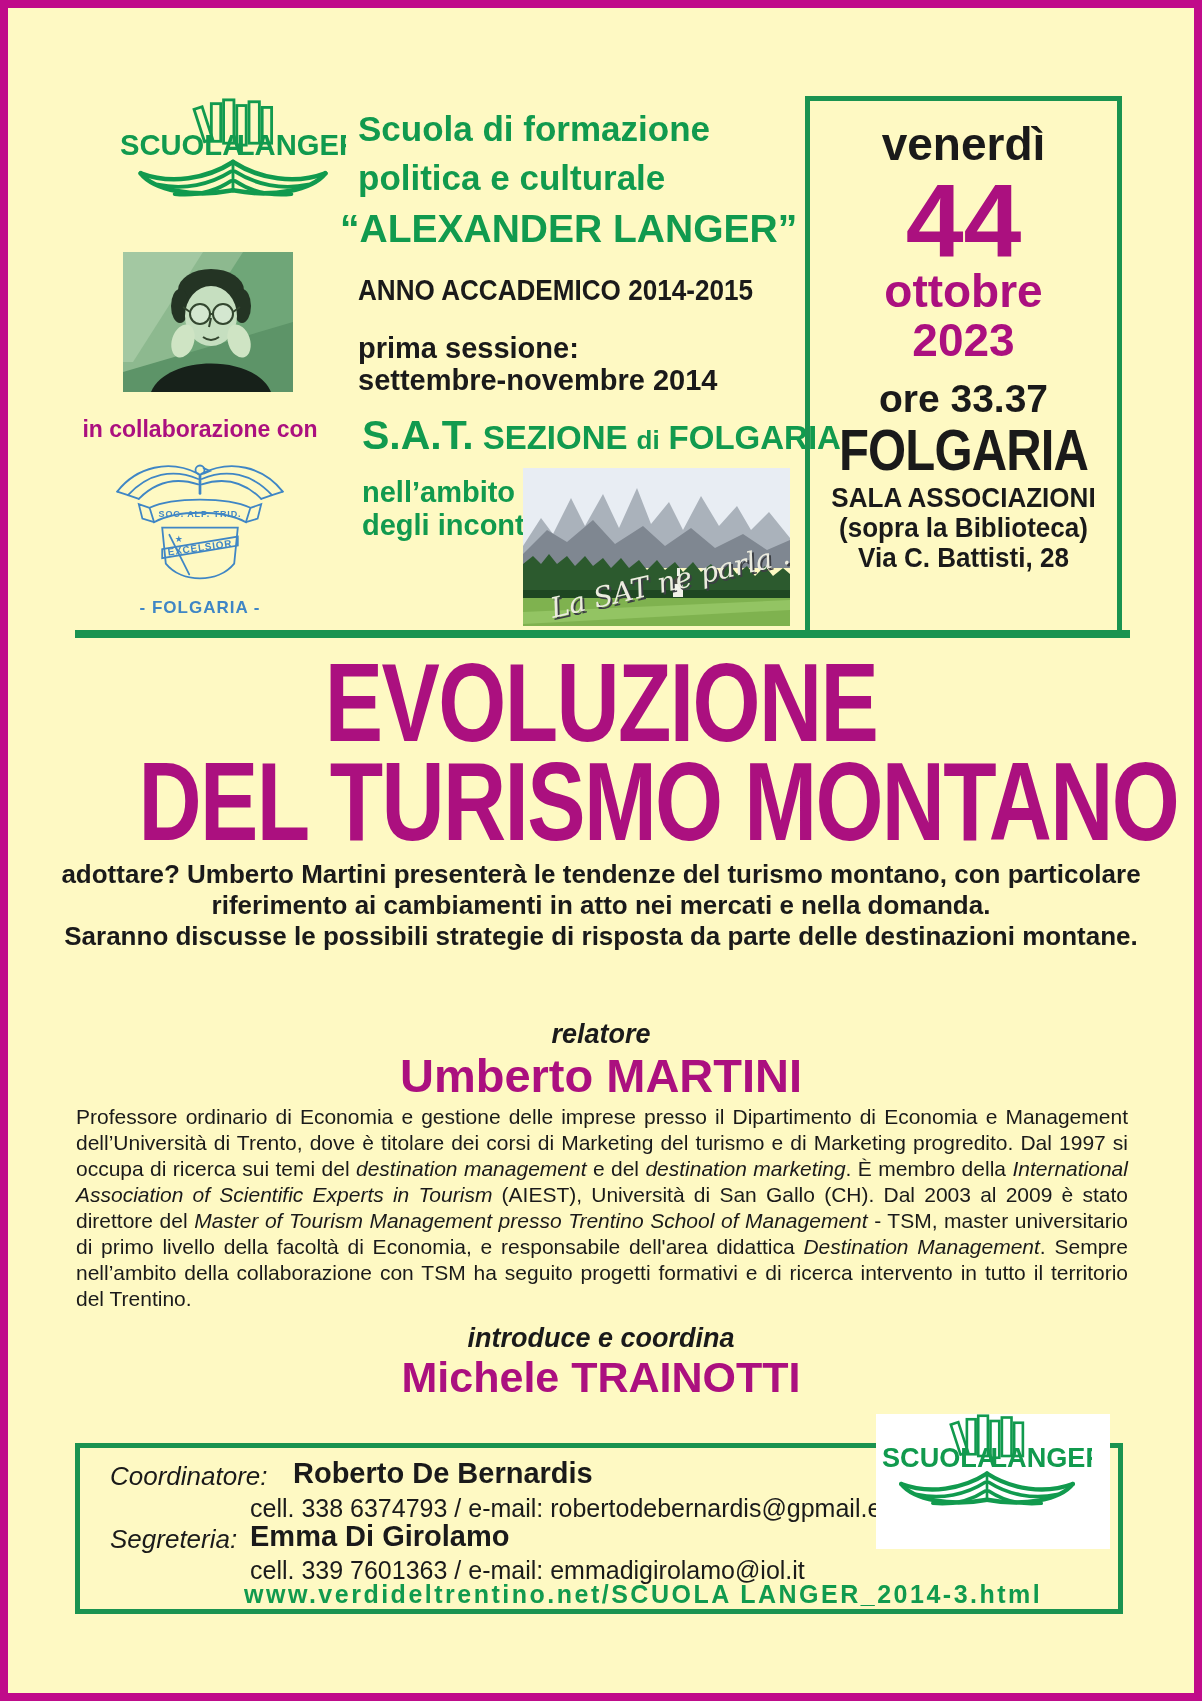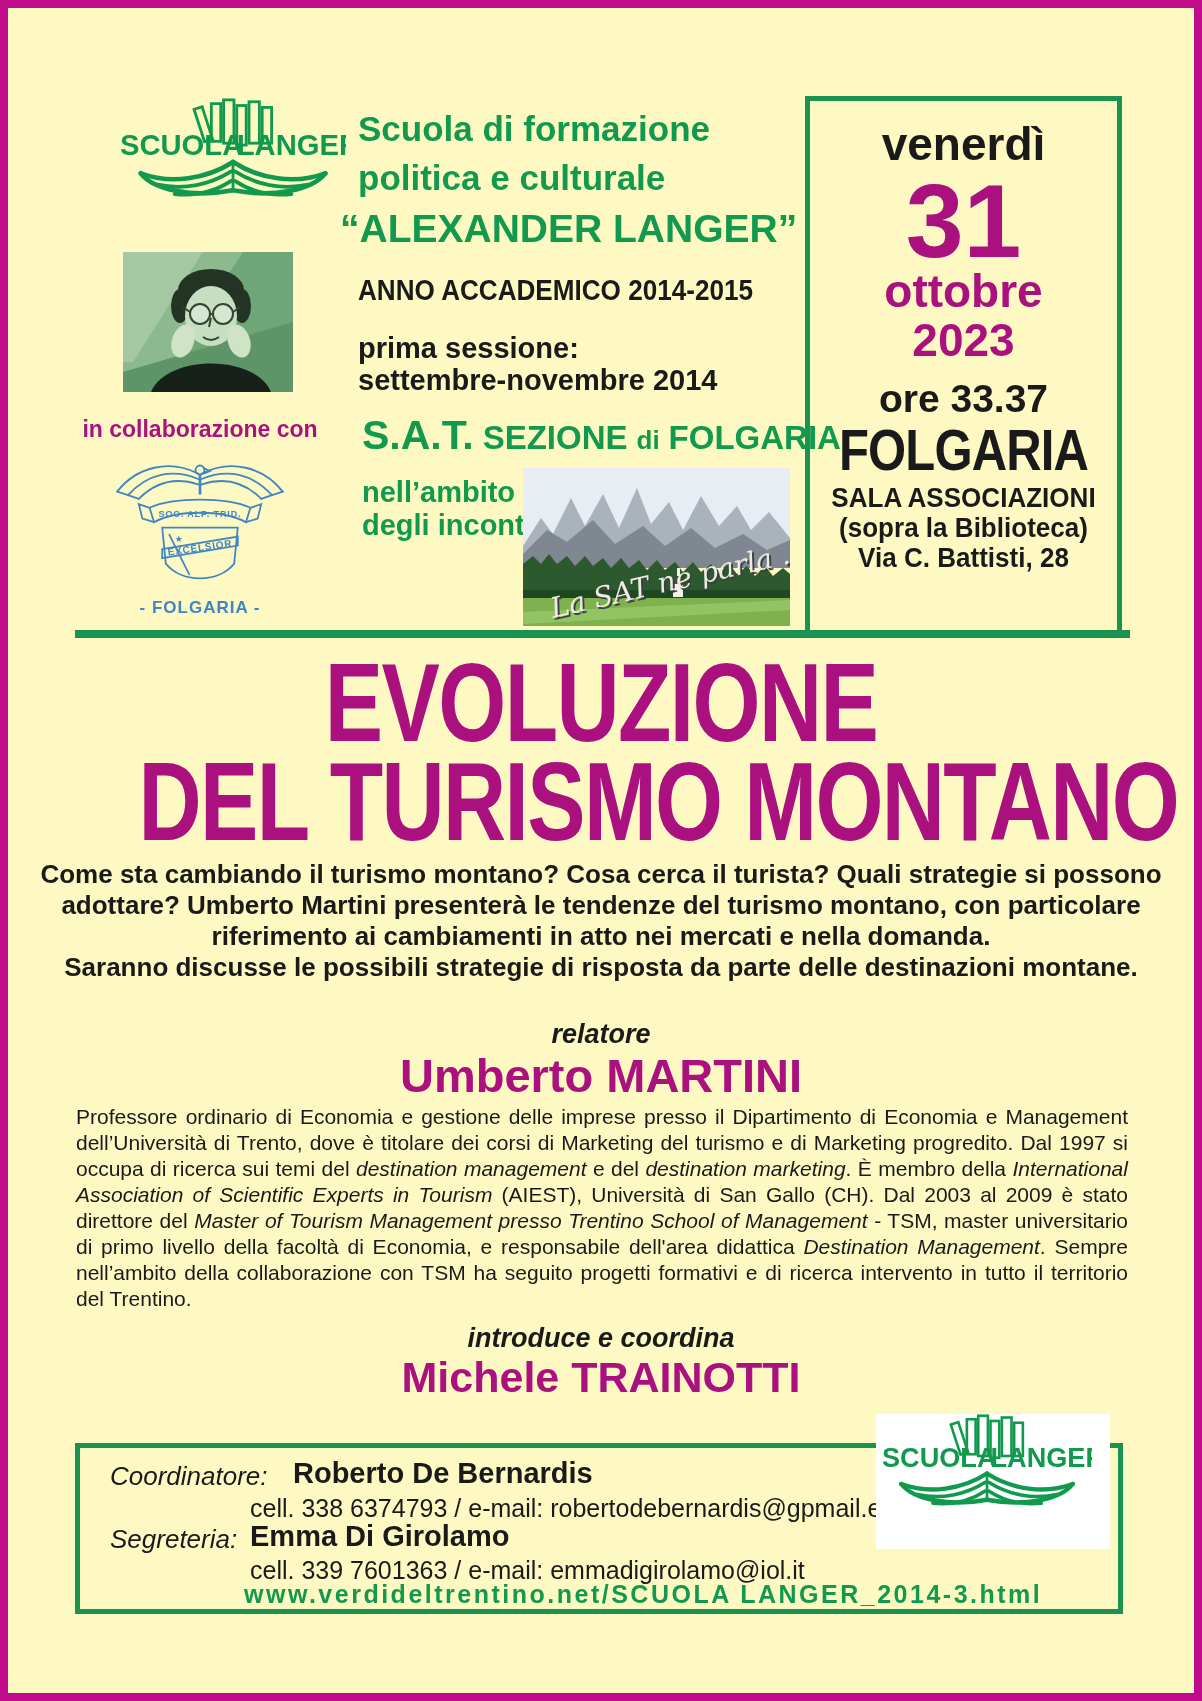--- a/index.html
+++ b/index.html
@@ -179,39 +179,38 @@
       <polygon fill="#4a4a42" points="148,116 155,107 162,116"></polygon>
       <rect x="150" y="116" width="10" height="13" fill="#f2f2ea"></rect>
       <rect x="154" y="100" width="3" height="8" fill="#f2f2ea"></rect>
       <text x="32" y="152" font-size="28" font-family="DejaVu Serif, serif" font-style="italic" fill="#3c3f44" transform="rotate(-13 32 152)">La SAT ne parla ...</text>
       <text x="30" y="150" font-size="28" font-family="DejaVu Serif, serif" font-style="italic" fill="#ececdf" transform="rotate(-13 30 150)">La SAT ne parla ...</text>
     </svg>
   </div>
 
   <div class="abs event-box">
     <div class="ev-day">venerdì</div>
-    <div class="ev-date magenta">31</div>
+    <div class="ev-date magenta">44</div>
     <div class="ev-month magenta">ottobre</div>
     <div class="ev-year magenta">2023</div>
     <div class="ev-time">ore 33.37</div>
     <div class="ev-place">FOLGARIA</div>
     <div class="ev-venue">SALA ASSOCIAZIONI</div>
     <div class="ev-note">(sopra la Biblioteca)</div>
     <div class="ev-addr">Via C. Battisti, 28</div>
   </div>
 
   <div class="abs rule"></div>
 
   <div class="abs title-wrap">
     <div class="title-line magenta">EVOLUZIONE</div>
     <div class="title-line magenta">DEL TURISMO MONTANO</div>
   </div>
 
   <div class="abs ctr intro">
-    <div>Come sta cambiando il turismo montano? Cosa cerca il turista? Quali strategie si possono</div>
     <div>adottare? Umberto Martini presenterà le tendenze del turismo montano, con particolare</div>
     <div>riferimento ai cambiamenti in atto nei mercati e nella domanda.</div>
     <div>Saranno discusse le possibili strategie di risposta da parte delle destinazioni montane.</div>
   </div>
 
   <div class="abs ctr rel-lbl b it">relatore</div>
   <div class="abs ctr rel-nm b magenta">Umberto MARTINI</div>
   <div class="abs bio"><span>Professore ordinario di Economia e gestione delle imprese presso il Dipartimento di Economia e Management dell’Università di Trento, dove è titolare dei corsi di Marketing del turismo e di Marketing progredito. Dal 1997 si occupa di ricerca sui temi del </span><em>destination management</em><span> e del </span><em>destination marketing</em><span>. È membro della </span><em>International Association of Scientific Experts in Tourism</em><span> (AIEST), Università di San Gallo (CH). Dal 2003 al 2009 è stato direttore del </span><em>Master of Tourism Management presso Trentino School of Management</em><span> - TSM, master universitario di primo livello della facoltà di Economia, e responsabile dell'area didattica </span><em>Destination Management</em><span>. Sempre nell’ambito della collaborazione con TSM ha seguito progetti formativi e di ricerca intervento in tutto il territorio del Trentino.</span></div>
 
   <div class="abs ctr coo-lbl b it">introduce e coordina</div>

